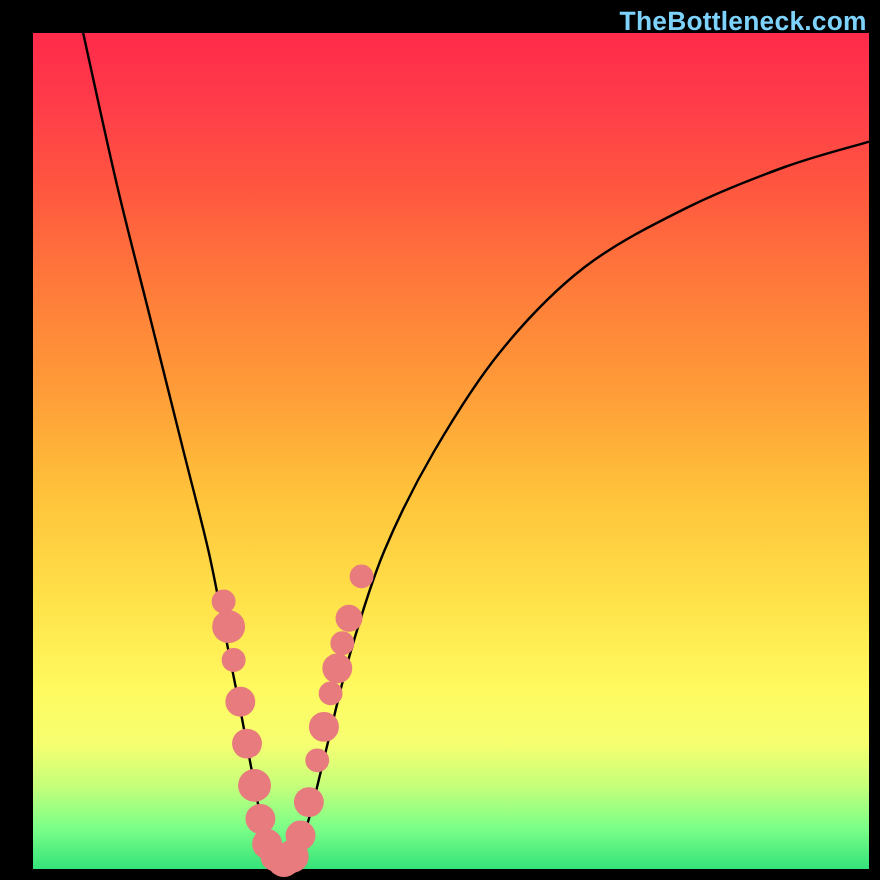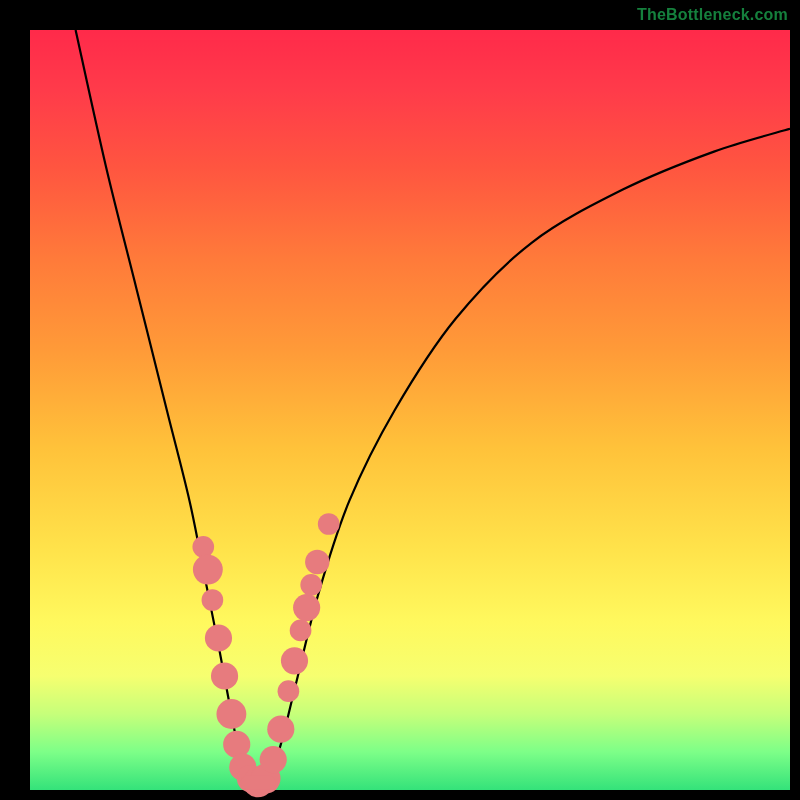--- a/index.html
+++ b/index.html
@@ -35,22 +35,22 @@
       #f6ff70 85%,
       #c6ff7a 90%,
       #7dff88 95%,
       #34e27a 100%
     );
   }
   .watermark {
     position: absolute;
     top: 6px;
     right: 12px;
-    color: #15803d;
-    font-size: 16px;
+    color: #7dd3fc;
+    font-size: 24px;
     font-weight: 600;
     letter-spacing: 0.2px;
     user-select: none;
   }
   svg.curve {
     position: absolute;
     left: 0;
     top: 0;
     width: 760px;
     height: 760px;

